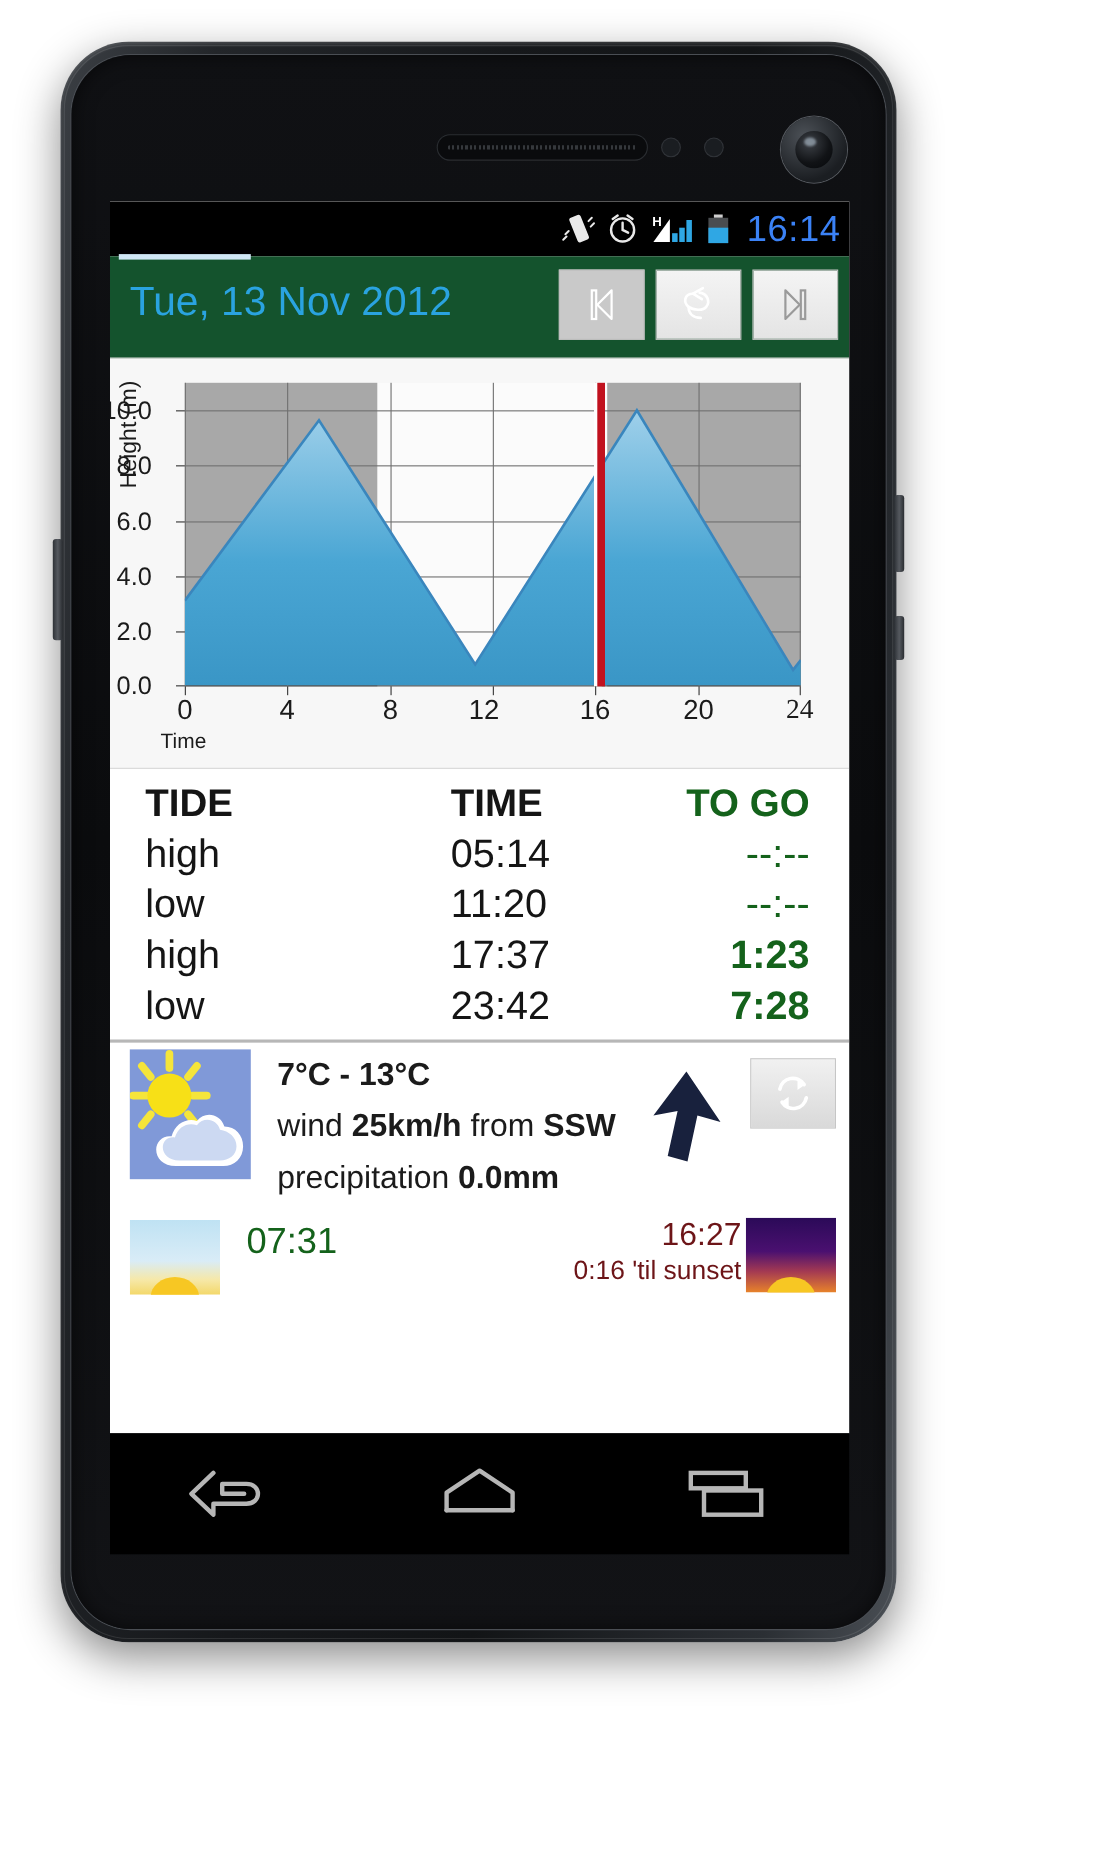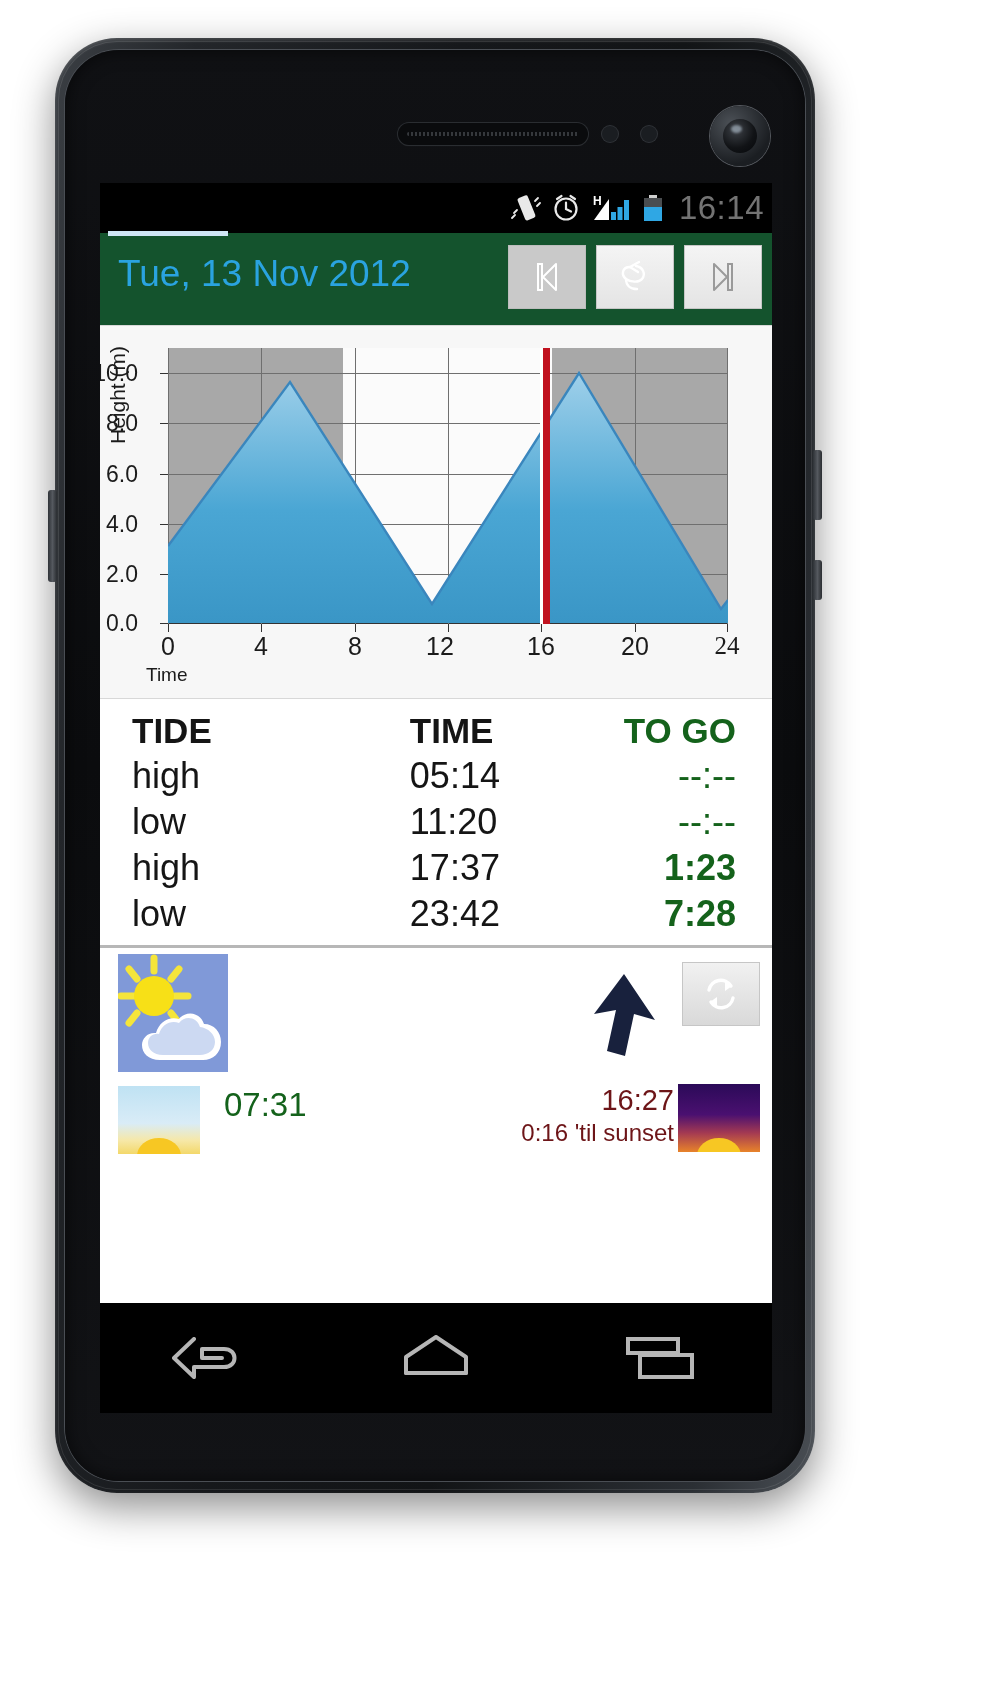--- a/index.html
+++ b/index.html
@@ -38,21 +38,21 @@
            background:radial-gradient(circle at 38% 32%,#3d4147 0%,#111316 58%,#05070a 100%);}
   #camglint{position:absolute;left:8px;top:6px;width:11px;height:8px;border-radius:50%;
            background:rgba(190,205,220,.55);filter:blur(1px);}
 
   
   #screen{position:absolute;left:100px;top:183px;width:672px;height:1120px;background:#fff;overflow:hidden;}
 
   
   #statusbar{height:50px;background:#000;position:relative;color:#2aa3e0;}
   #statusicons{position:absolute;right:8px;top:0;height:50px;display:flex;align-items:center;gap:10px;}
-  #clock{font-size:33px;color:#737373;letter-spacing:.5px;padding-left:4px;}
+  #clock{font-size:33px;color:#3b82f6;letter-spacing:.5px;padding-left:4px;}
   .sicon{display:block;}
 
   
   #actionbar{height:92px;background:#14532d;position:relative;border-bottom:1px solid #d8d8d8;}
   #datetitle{position:absolute;left:18px;top:20px;font-size:37px;color:#2aa3e0;}
   #navbtns{position:absolute;right:10px;top:12px;display:flex;gap:10px;}
   .navbtn{width:76px;height:62px;border:1px solid #c6c6c6;display:flex;align-items:center;justify-content:center;}
   .navbtn.pressed{background:#c9c9c9;border-color:#bdbdbd;}
   .navbtn.norm{background:linear-gradient(180deg,#f4f4f4,#e4e4e4);}
   
@@ -308,20 +308,29 @@
           </g>
           <circle cx="36" cy="42" r="20" fill="#f7e017"></circle>
           <g>
             <path d="M42 106 C30 106 24 99 24 91 C24 84 30 78 38 79 C41 68 51 62 61 65
                      C68 56 82 58 86 70 C96 70 103 78 103 88 C103 99 95 106 85 106 Z" fill="#ffffff"></path>
             <path d="M45 101 C35 101 30 95 30 89 C30 83 35 79 41 80 C44 70 53 66 61 69
                      C67 61 79 63 82 73 C90 74 97 80 97 88 C97 96 90 101 82 101 Z" fill="#ccd9f2"></path>
           </g>
         </svg>
       </div>
+      <div id="wtext">
+        <div style="font-weight:bold;">7°C - 13°C</div>
+        <div>
+          <span>wind </span><span style="font-weight:bold;">25km/h</span><span> from </span><span style="font-weight:bold;">SSW</span>
+        </div>
+        <div>
+          <span>precipitation </span><span style="font-weight:bold;">0.0mm</span>
+        </div>
+      </div>
       <svg id="windarrow" width="74" height="86" viewBox="0 0 74 86">
         <path d="M37 2 L68 48 L47 42 L38 84 L20 79 L29 38 L7 42 Z" fill="#18213d"></path>
       </svg>
     </div>
 
     <div id="sunrow">
       <svg class="sunimg" viewBox="0 0 82 68" style="margin-left:18px;">
         <defs>
           <linearGradient id="srG" x1="0" y1="0" x2="0" y2="1">
             <stop offset="0%" stop-color="#bfe2f3"></stop>

